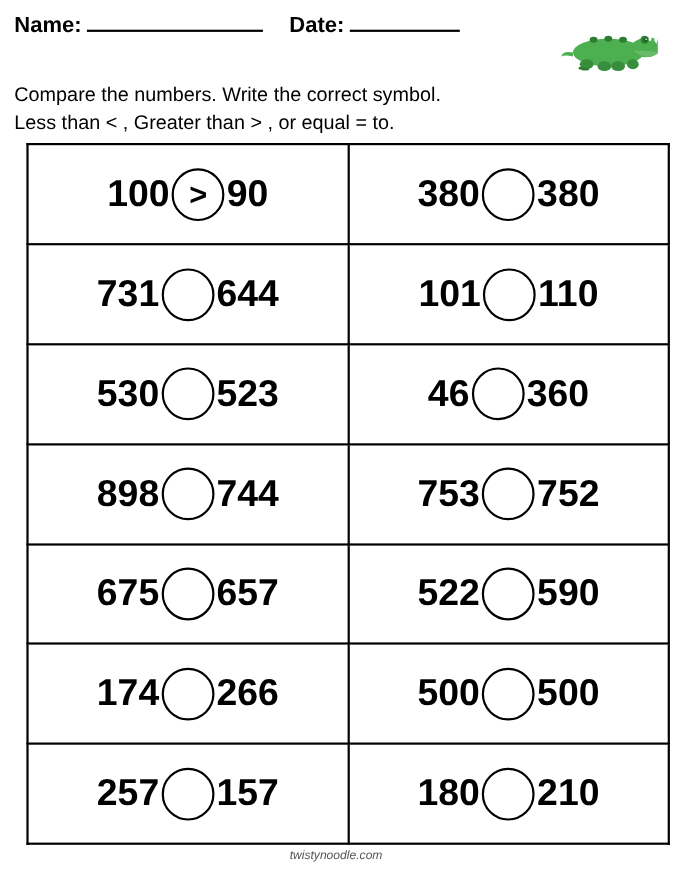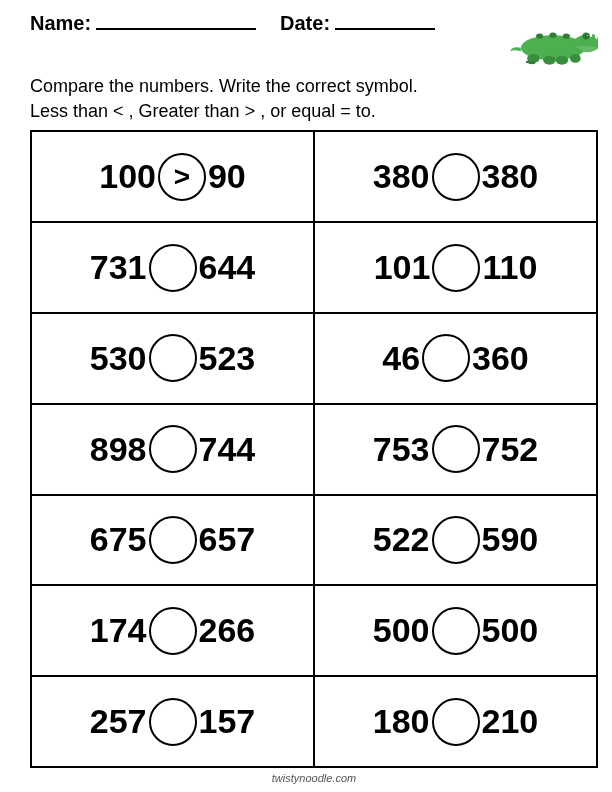--- a/index.html
+++ b/index.html
@@ -6,21 +6,21 @@
     body {
       width: 612px;
       height: 792px;
       background: #fff;
       font-family: Arial, sans-serif;
       overflow: hidden;
     }
     .page {
       width: 612px;
       height: 792px;
-      padding: 12px 14px 8px 30px;
+      padding: 12px 14px 8px 13px;
       display: flex;
       flex-direction: column;
     }
     .header-row {
       display: flex;
       justify-content: space-between;
       align-items: flex-start;
       margin-bottom: 2px;
     }
     .name-date {
@@ -47,20 +47,21 @@
     .instructions {
       font-size: 18px;
       line-height: 1.4;
       margin-bottom: 6px;
     }
     .grid-table {
       border: 2px solid #000;
       border-collapse: collapse;
       width: 100%;
       flex: 1;
+      margin-left: 11px;
     }
     .grid-table td {
       border: 2px solid #000;
       text-align: center;
       vertical-align: middle;
       padding: 0;
       height: 90px;
     }
     .cell-content {
       display: flex;

